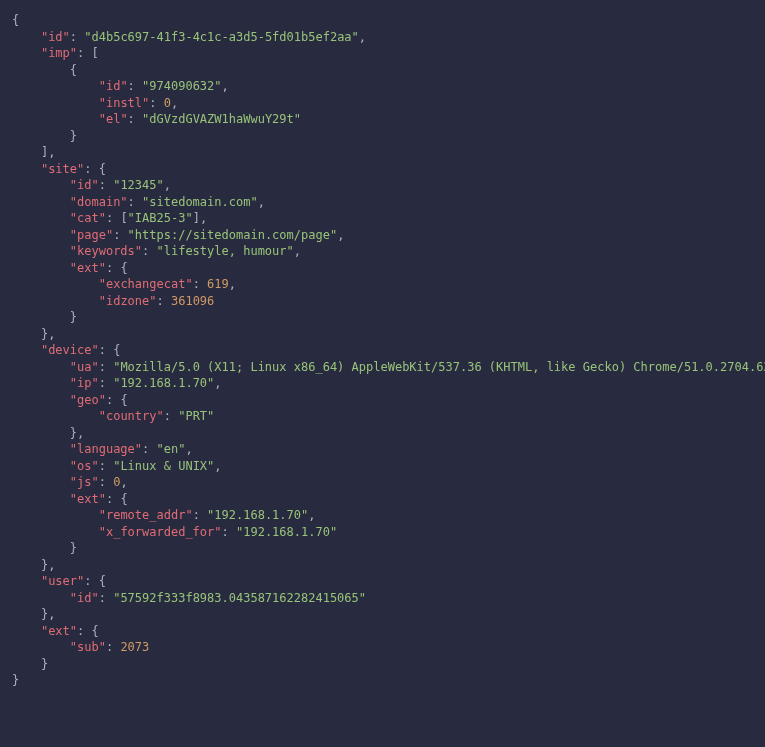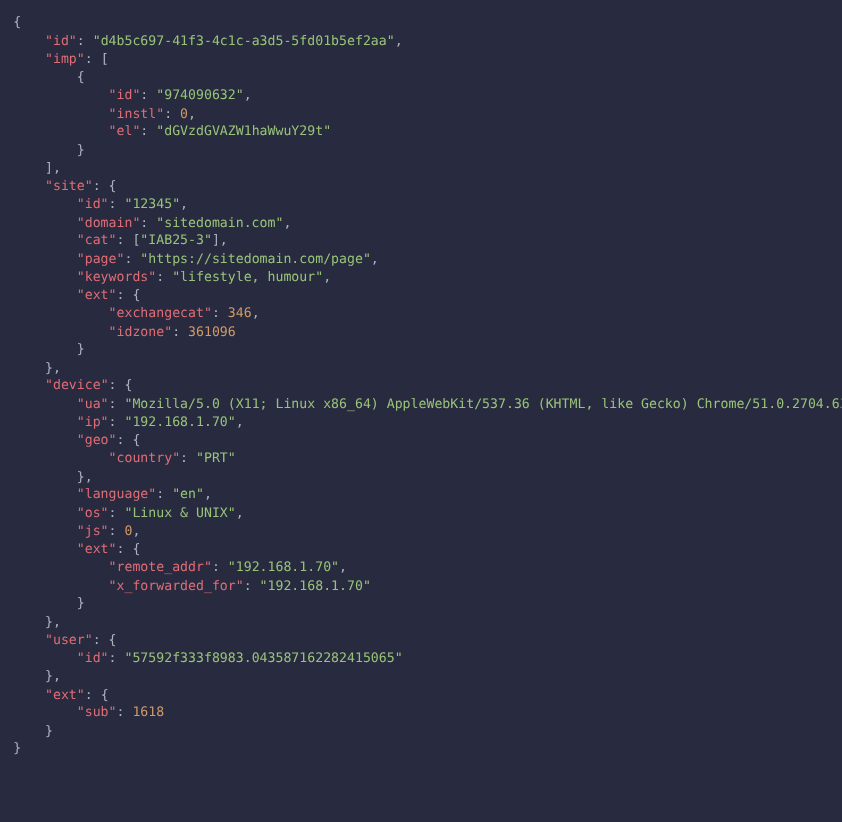--- a/index.html
+++ b/index.html
@@ -36,21 +36,21 @@
 <span class="p">            </span><span class="k">"el"</span><span class="p">: </span><span class="s">"dGVzdGVAZW1haWwuY29t"</span>
 <span class="p">        </span><span class="p">}</span>
 <span class="p">    </span><span class="p">]</span><span class="p">,</span>
 <span class="p">    </span><span class="k">"site"</span><span class="p">: </span><span class="p">{</span>
 <span class="p">        </span><span class="k">"id"</span><span class="p">: </span><span class="s">"12345"</span><span class="p">,</span>
 <span class="p">        </span><span class="k">"domain"</span><span class="p">: </span><span class="s">"sitedomain.com"</span><span class="p">,</span>
 <span class="p">        </span><span class="k">"cat"</span><span class="p">: </span><span class="p">[</span><span class="s">"IAB25-3"</span><span class="p">]</span><span class="p">,</span>
 <span class="p">        </span><span class="k">"page"</span><span class="p">: </span><span class="s">"https://sitedomain.com/page"</span><span class="p">,</span>
 <span class="p">        </span><span class="k">"keywords"</span><span class="p">: </span><span class="s">"lifestyle, humour"</span><span class="p">,</span>
 <span class="p">        </span><span class="k">"ext"</span><span class="p">: </span><span class="p">{</span>
-<span class="p">            </span><span class="k">"exchangecat"</span><span class="p">: </span><span class="n">346</span><span class="p">,</span>
+<span class="p">            </span><span class="k">"exchangecat"</span><span class="p">: </span><span class="n">619</span><span class="p">,</span>
 <span class="p">            </span><span class="k">"idzone"</span><span class="p">: </span><span class="n">361096</span>
 <span class="p">        </span><span class="p">}</span>
 <span class="p">    </span><span class="p">}</span><span class="p">,</span>
 <span class="p">    </span><span class="k">"device"</span><span class="p">: </span><span class="p">{</span>
 <span class="p">        </span><span class="k">"ua"</span><span class="p">: </span><span class="s">"Mozilla/5.0 (X11; Linux x86_64) AppleWebKit/537.36 (KHTML, like Gecko) Chrome/51.0.2704.63 Safari/537.36"</span>
 <span class="p">        </span><span class="k">"ip"</span><span class="p">: </span><span class="s">"192.168.1.70"</span><span class="p">,</span>
 <span class="p">        </span><span class="k">"geo"</span><span class="p">: </span><span class="p">{</span>
 <span class="p">            </span><span class="k">"country"</span><span class="p">: </span><span class="s">"PRT"</span>
 <span class="p">        </span><span class="p">}</span><span class="p">,</span>
 <span class="p">        </span><span class="k">"language"</span><span class="p">: </span><span class="s">"en"</span><span class="p">,</span>
@@ -58,15 +58,15 @@
 <span class="p">        </span><span class="k">"js"</span><span class="p">: </span><span class="n">0</span><span class="p">,</span>
 <span class="p">        </span><span class="k">"ext"</span><span class="p">: </span><span class="p">{</span>
 <span class="p">            </span><span class="k">"remote_addr"</span><span class="p">: </span><span class="s">"192.168.1.70"</span><span class="p">,</span>
 <span class="p">            </span><span class="k">"x_forwarded_for"</span><span class="p">: </span><span class="s">"192.168.1.70"</span>
 <span class="p">        </span><span class="p">}</span>
 <span class="p">    </span><span class="p">}</span><span class="p">,</span>
 <span class="p">    </span><span class="k">"user"</span><span class="p">: </span><span class="p">{</span>
 <span class="p">        </span><span class="k">"id"</span><span class="p">: </span><span class="s">"57592f333f8983.043587162282415065"</span>
 <span class="p">    </span><span class="p">}</span><span class="p">,</span>
 <span class="p">    </span><span class="k">"ext"</span><span class="p">: </span><span class="p">{</span>
-<span class="p">        </span><span class="k">"sub"</span><span class="p">: </span><span class="n">1618</span>
+<span class="p">        </span><span class="k">"sub"</span><span class="p">: </span><span class="n">2073</span>
 <span class="p">    </span><span class="p">}</span>
 <span class="p">}</span></div>
 
 </body></html>

